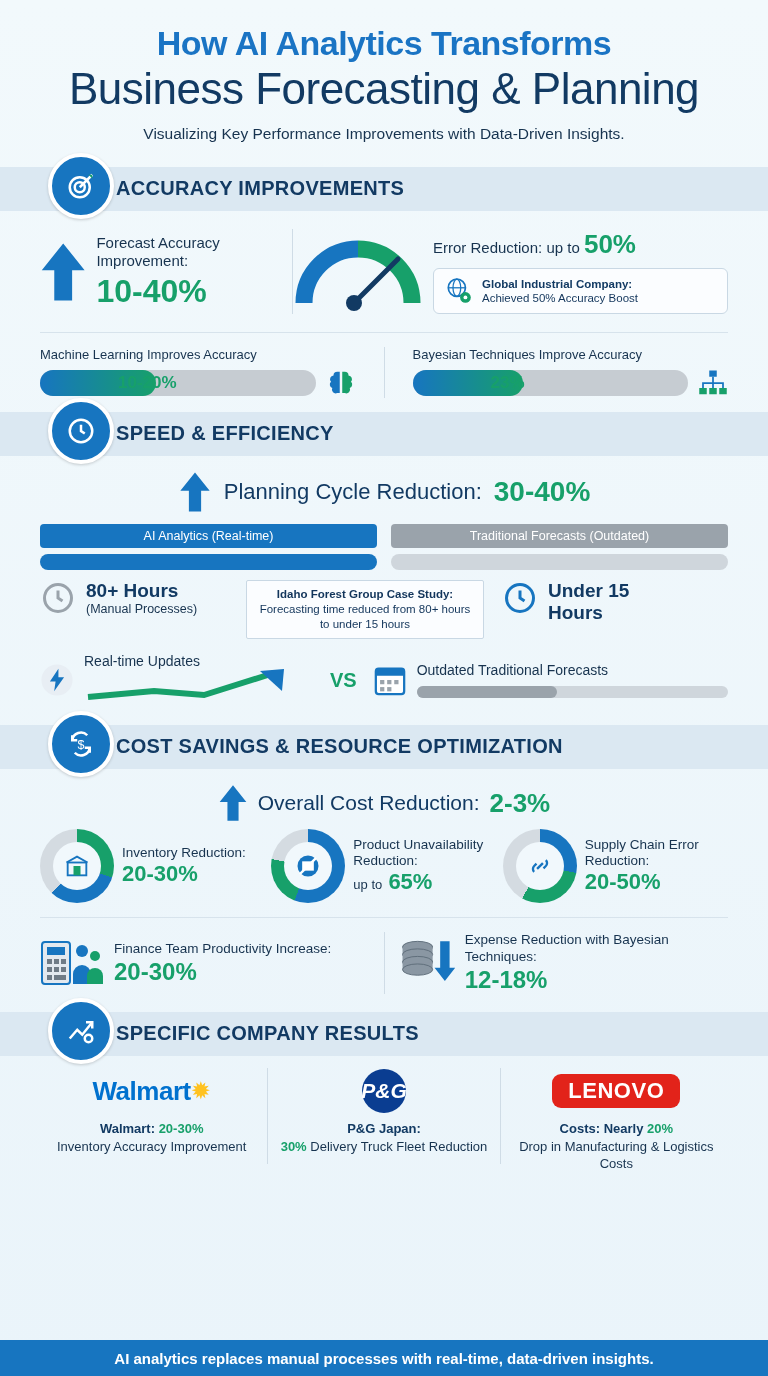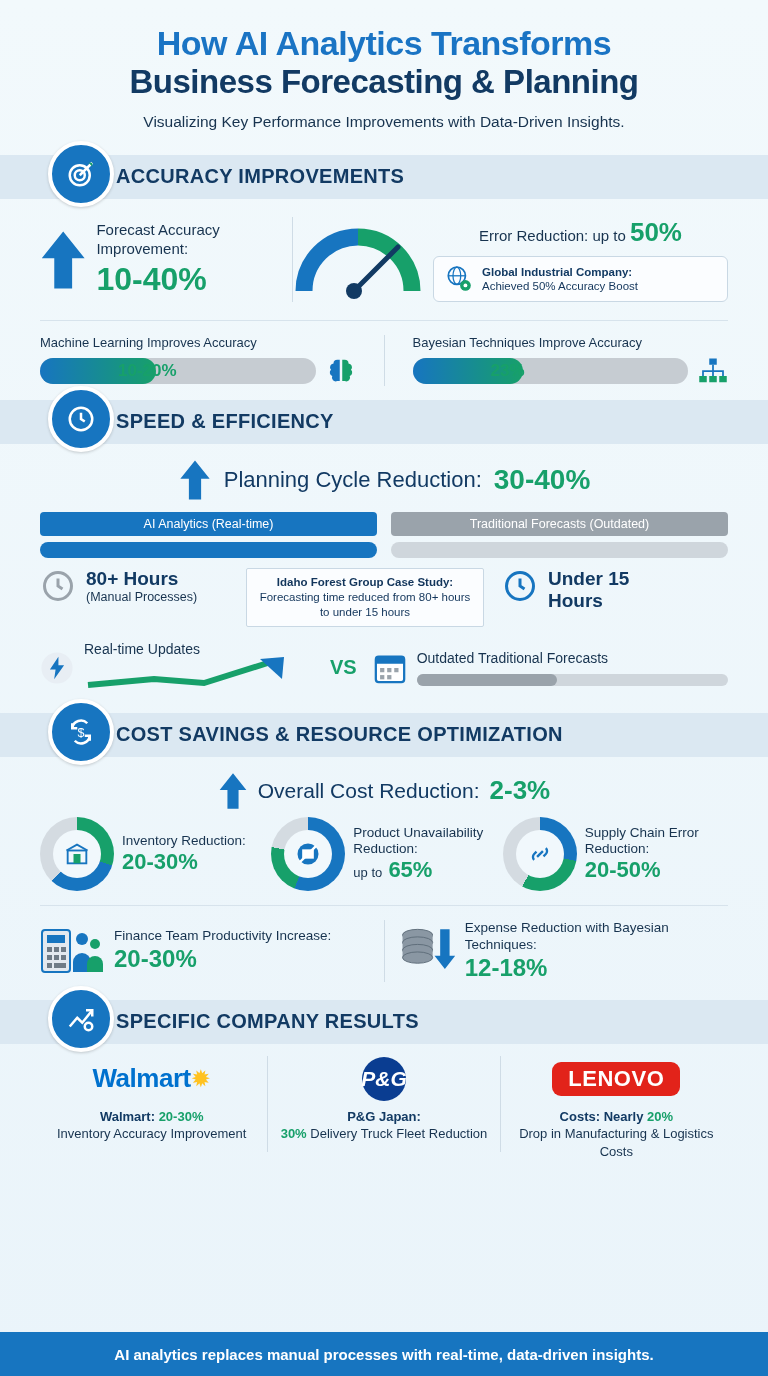--- a/index.html
+++ b/index.html
@@ -8,21 +8,21 @@
     background:#eef6fb;
     font-family:"Liberation Sans", sans-serif;
     color:#12355b;
     overflow:hidden;
   }
   .page { position:relative; width:768px; height:1376px; background:linear-gradient(180deg,#f2f9fc 0%,#eaf4fa 100%); }
 
   
   .header { padding:24px 20px 10px; text-align:center; }
   .title-1 { font-size:34px; font-weight:bold; color:#1a74c4; letter-spacing:-0.5px; line-height:1.12; }
-  .title-2 { font-size:33px; font-weight:bold; color:#123a63; letter-spacing:-0.5px; line-height:1.12; margin-top:2px;}
+  .title-2 { font-size:44px; font-weight:normal; color:#123a63; letter-spacing:-0.5px; line-height:1.12; margin-top:2px;}
   .subtitle { font-size:15.5px; color:#17334f; margin-top:12px; }
 
   
   .section-bar { position:relative; height:44px; background:#dbe8f2; margin-top:14px; }
   .section-bar .st { position:absolute; left:116px; top:10px; font-size:20px; font-weight:bold; color:#123a63; letter-spacing:0.3px; }
   .badge {
     position:absolute; left:48px; top:-14px; width:58px; height:58px; border-radius:50%;
     background:#1775c0; border:4px solid #ffffff; box-shadow:0 1px 3px rgba(0,0,0,.18);
     display:flex; align-items:center; justify-content:center; color:#fff;
   }
@@ -34,21 +34,21 @@
   .divider-v { width:1px; background:#cfdce6; align-self:stretch; }
   .hr { height:1px; background:#d7e3ec; margin:14px 0; }
 
   
   .acc-top { display:flex; align-items:center; padding:18px 0 4px; }
   .acc-left { display:flex; align-items:center; width:252px; }
   .acc-label { font-size:15px; color:#17334f; line-height:1.25; }
   .acc-big { font-size:32px; font-weight:bold; color:#17a06a; margin-top:2px; }
   .gauge-wrap { width:130px; display:flex; justify-content:center; }
   .acc-right { flex:1; padding-left:10px; }
-  .err-line { font-size:15px; color:#17334f; text-align:center; }
+  .err-line { font-size:15px; color:#17334f; text-align:left; }
   .err-big { font-size:26px; font-weight:bold; color:#17a06a; }
   .callout {
     margin-top:8px; border:1px solid #c9d8e4; border-radius:6px; background:#fbfdff;
     padding:7px 10px; display:flex; align-items:center; gap:8px; font-size:11.5px; line-height:1.25;
   }
   .callout b { color:#123a63; }
 
   .bars { display:flex; gap:28px; align-items:flex-end; }
   .bar-col { flex:1; }
   .bar-title { font-size:13px; color:#17334f; margin-bottom:6px; }
@@ -98,21 +98,21 @@
   .cb-val { font-size:24px; font-weight:bold; color:#17a06a; }
 
   
   .co-row { display:flex; gap:4px; padding:12px 0 6px; }
   .co { flex:1; text-align:center; }
   .co-logo { height:46px; display:flex; align-items:center; justify-content:center; }
   .co-txt { font-size:13px; color:#17334f; line-height:1.35; margin-top:6px; }
   .co-txt b { color:#123a63; }
 
   
-  .footer { position:absolute; left:0; right:0; bottom:0; height:44px; background:#1775c0; color:#fff;
+  .footer { position:absolute; left:0; right:0; bottom:0; height:36px; background:#1775c0; color:#fff;
             display:flex; align-items:center; justify-content:center; font-size:15px; font-weight:bold; }
   .walmart { font-size:26px; font-weight:bold; color:#0071ce; letter-spacing:-0.5px; }
   .spark { color:#ffc220; font-size:24px; }
   .pg { width:44px; height:44px; border-radius:50%; background:#0a3d91; color:#fff; display:flex; align-items:center; justify-content:center; font-size:21px; font-style:italic; font-weight:bold; }
   .lenovo { background:#e2231a; color:#fff; font-size:22px; font-weight:bold; padding:4px 16px; border-radius:9px; letter-spacing:0.5px; }
 </style>
 </head>
 <body>
 
 <div class="page">

